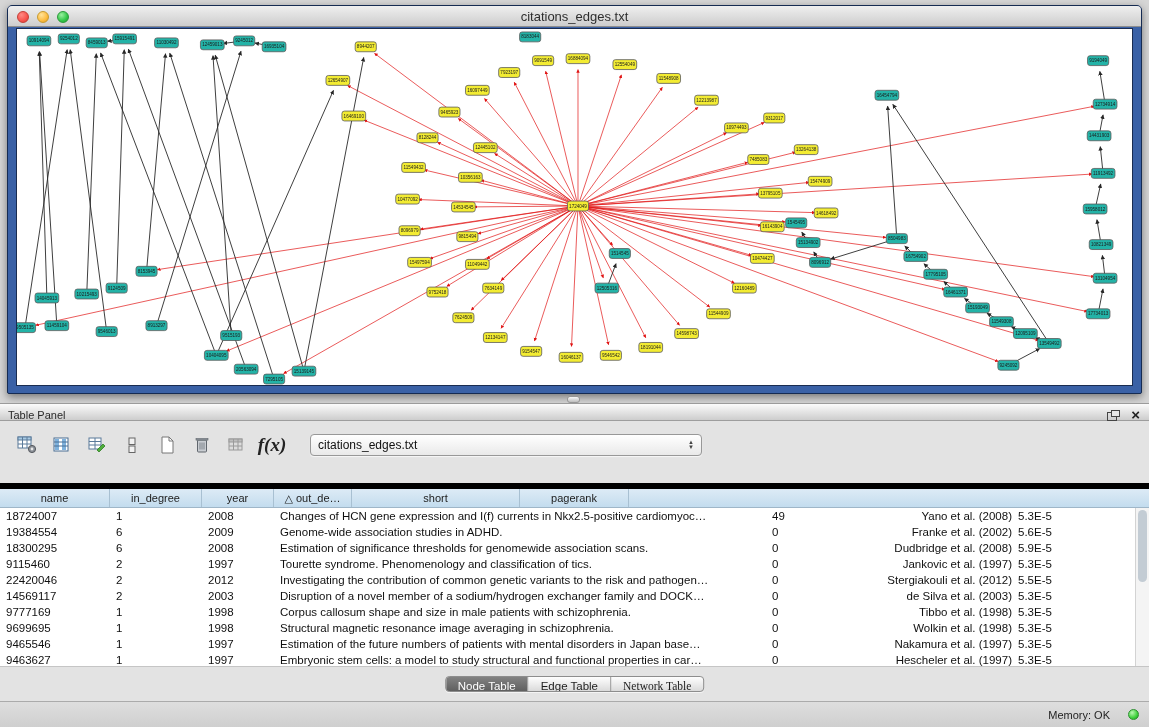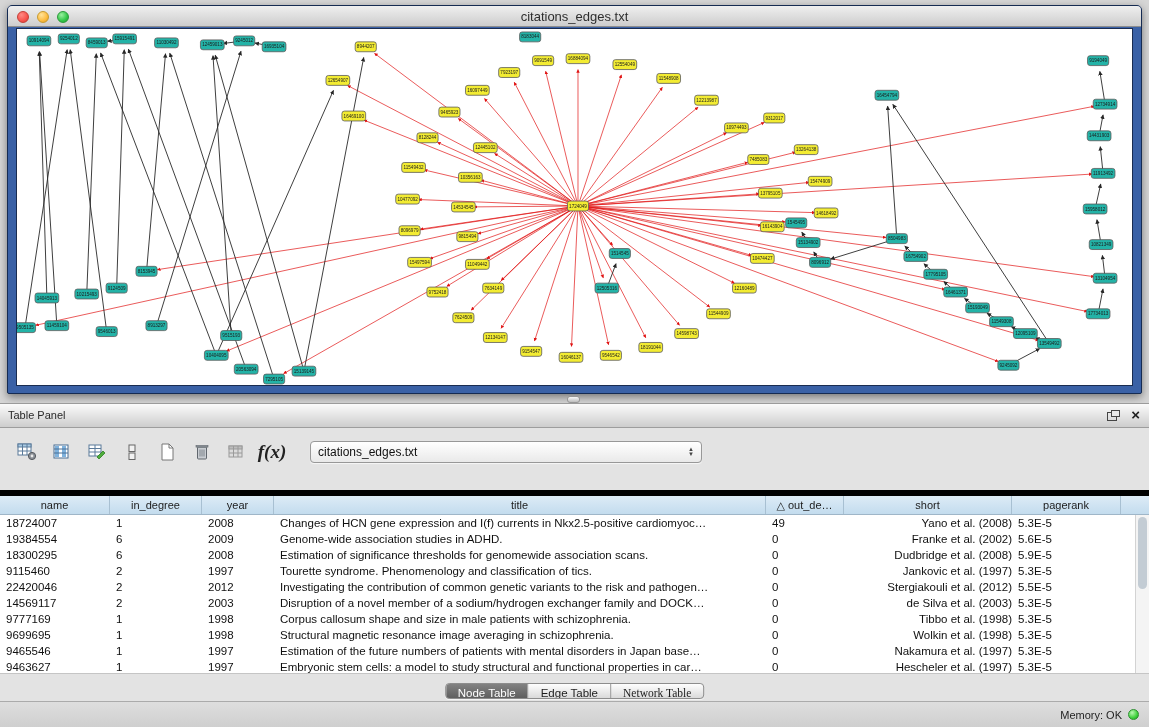--- a/index.html
+++ b/index.html
@@ -21,21 +21,21 @@
   .canvas { position:absolute; left:8px; right:8px; top:22px; bottom:7px;
     background:#ffffff; border:1px solid #1a2c50; overflow:hidden; }
   .canvas svg { width:100%; height:100%; display:block; }
 
   .nub { position:absolute; left:567px; top:396px; width:13px; height:7px; border-radius:3px;
     background:linear-gradient(#f8f8f8,#bdbdbd); border:1px solid #979797; }
 
   
   .panel { position:absolute; left:0; top:403px; width:1149px; height:298px;
     background:#e3e3e3; border-top:1px solid #9b9b9b; }
-  .panel-header { position:relative; height:24px; background:linear-gradient(#fbfbfb,#cdcdcd);
+  .panel-header { position:relative; height:17px; background:linear-gradient(#fbfbfb,#cdcdcd);
     border-bottom:1px solid #9d9d9d; font-size:11px; color:#2a2a2a; line-height:22px; padding-left:8px; }
   .panel-icons { position:absolute; right:9px; top:0; height:22px; display:flex; align-items:center; gap:11px; }
   .float-icon svg { display:block; }
   .close-icon { font-size:15px; font-weight:bold; color:#222; line-height:14px; cursor:default; }
   .panel-body { position:relative; height:276px; }
 
   .toolbar { position:absolute; left:16px; top:10px; height:28px; display:flex; align-items:center; gap:13px; }
   .tool { width:22px; height:22px; display:flex; align-items:center; justify-content:center; }
   .tool svg { display:block; }
   .fx { font-family:"Liberation Serif","DejaVu Serif",serif; font-style:italic; font-weight:bold; font-size:19px; color:#222; }
@@ -60,21 +60,21 @@
 
   .tabs { position:absolute; left:50%; bottom:5px; transform:translateX(-50%); display:flex;
     height:16px; border:1px solid #8d8d8d; border-radius:4px; overflow:hidden;
     background:linear-gradient(#fefefe,#dadada); box-shadow:0 1px 0 rgba(255,255,255,.6); }
   .tab { padding:0 12px; font-size:11.5px; line-height:19px; color:#1d1d1d; border-right:1px solid #9a9a9a; }
   .tab:last-child { border-right:none;font-family:Liberation Serif, serif; }
   .tab.selected { background:linear-gradient(#828282,#5f5f5f); color:#fff; }
 
   .statusbar { position:absolute; left:0; bottom:0; width:1149px; height:26px;
     background:linear-gradient(#dedede,#cfcfcf); border-top:1px solid #ababab;
-    display:flex; align-items:center; justify-content:flex-end; padding-right:10px; gap:6px;
+    display:flex; align-items:center; justify-content:flex-end; padding-right:10px; gap:18px;
     font-size:11px; color:#1f1f1f; }
   .mem-dot { width:11px; height:11px; border-radius:50%;
     background:radial-gradient(circle at 35% 30%, #b8f7b0, #3ed13b 60%, #179a1c); border:1px solid #2b8f2e; }
 </style>
 </head>
 <body>
 
 <div class="app">
 
   <div class="net-window">
@@ -634,21 +634,20 @@
               <span>▼</span>
             </span>
         </div>
       </div>
 
       <div class="table-wrap">
         <div class="thead" id="table-head">
             <div class="th c0">name</div>
             <div class="th c1">in_degree</div>
             <div class="th c2">year</div>
-            <div class="th c3">title</div>
             <div class="th c4">△ out_de…</div>
             <div class="th c5">short</div>
             <div class="th c6">pagerank</div>
           </div>
         <div class="tbody" id="table-body">
             <div class="tr">
               <div class="td c0">18724007</div>
               <div class="td c1">1</div>
               <div class="td c2">2008</div>
               <div class="td c3">Changes of HCN gene expression and I(f) currents in Nkx2.5-positive cardiomyoc…</div>

